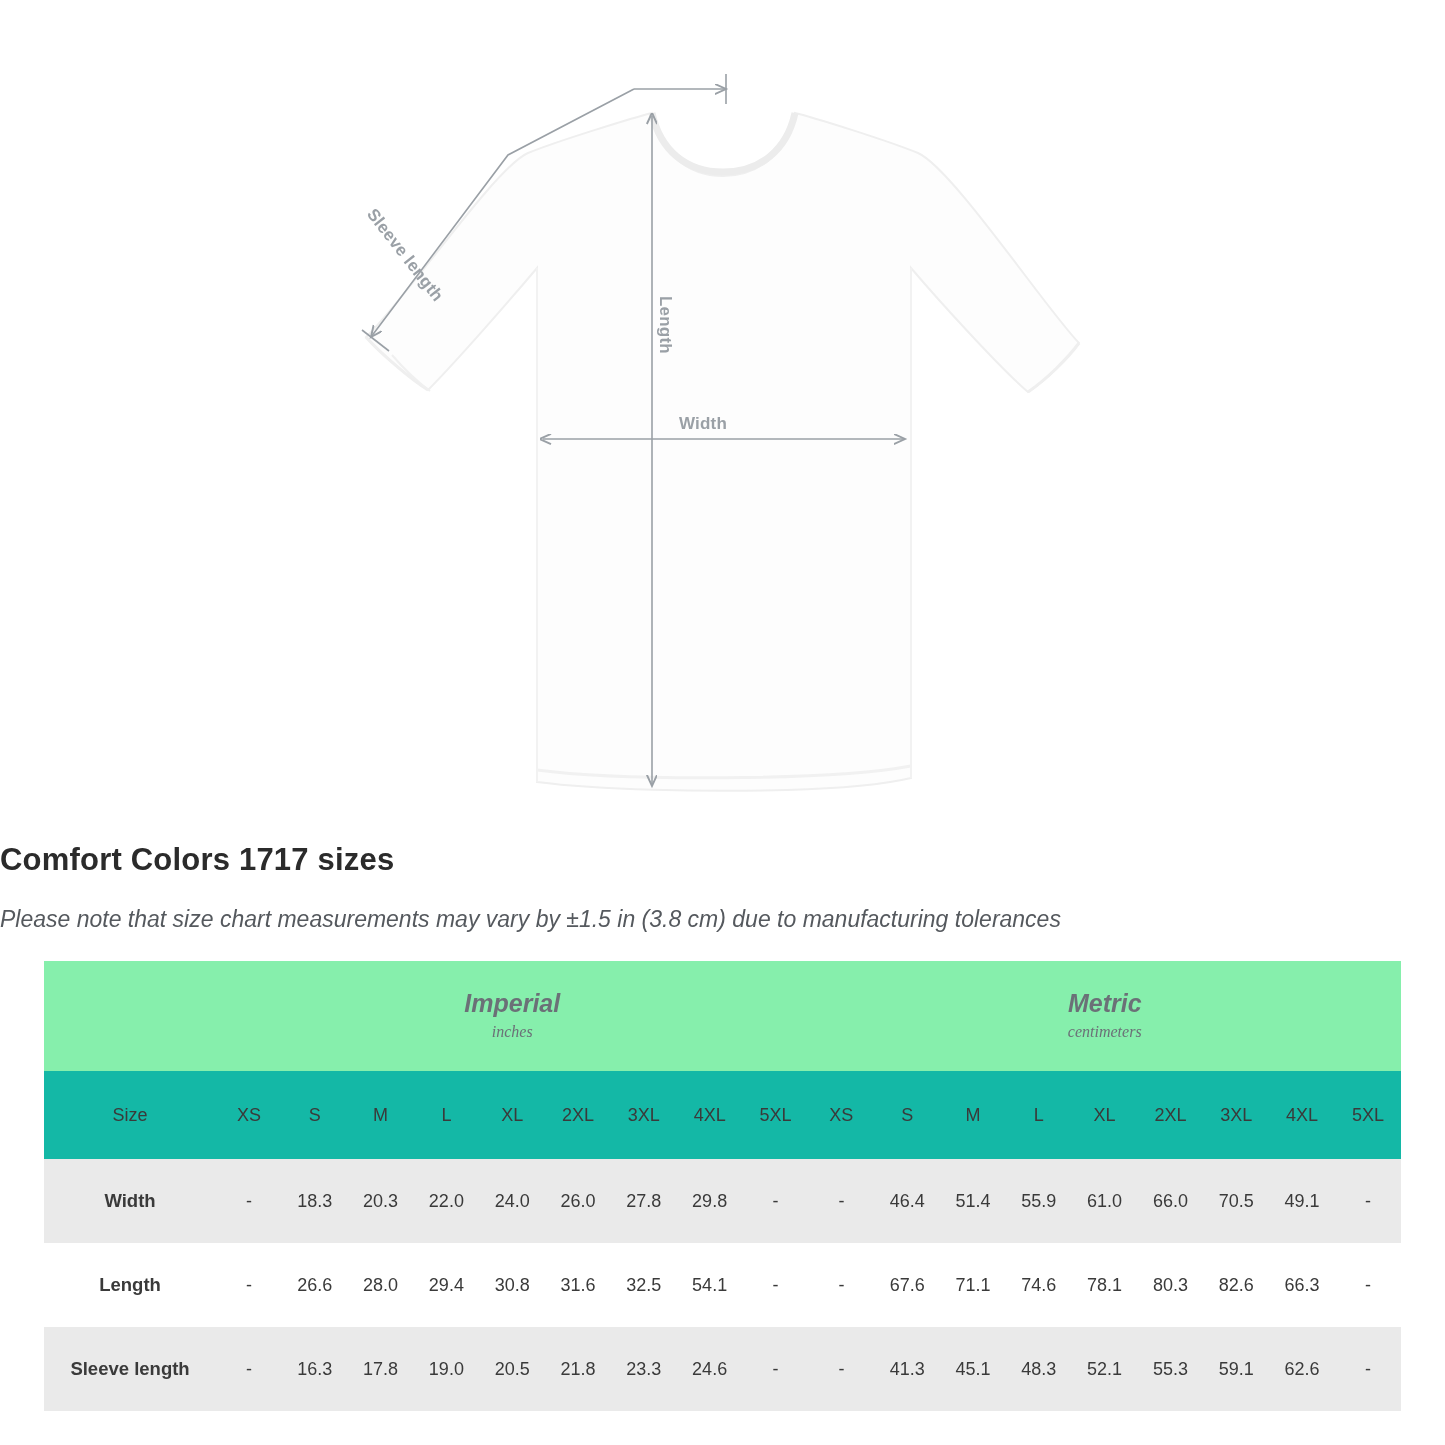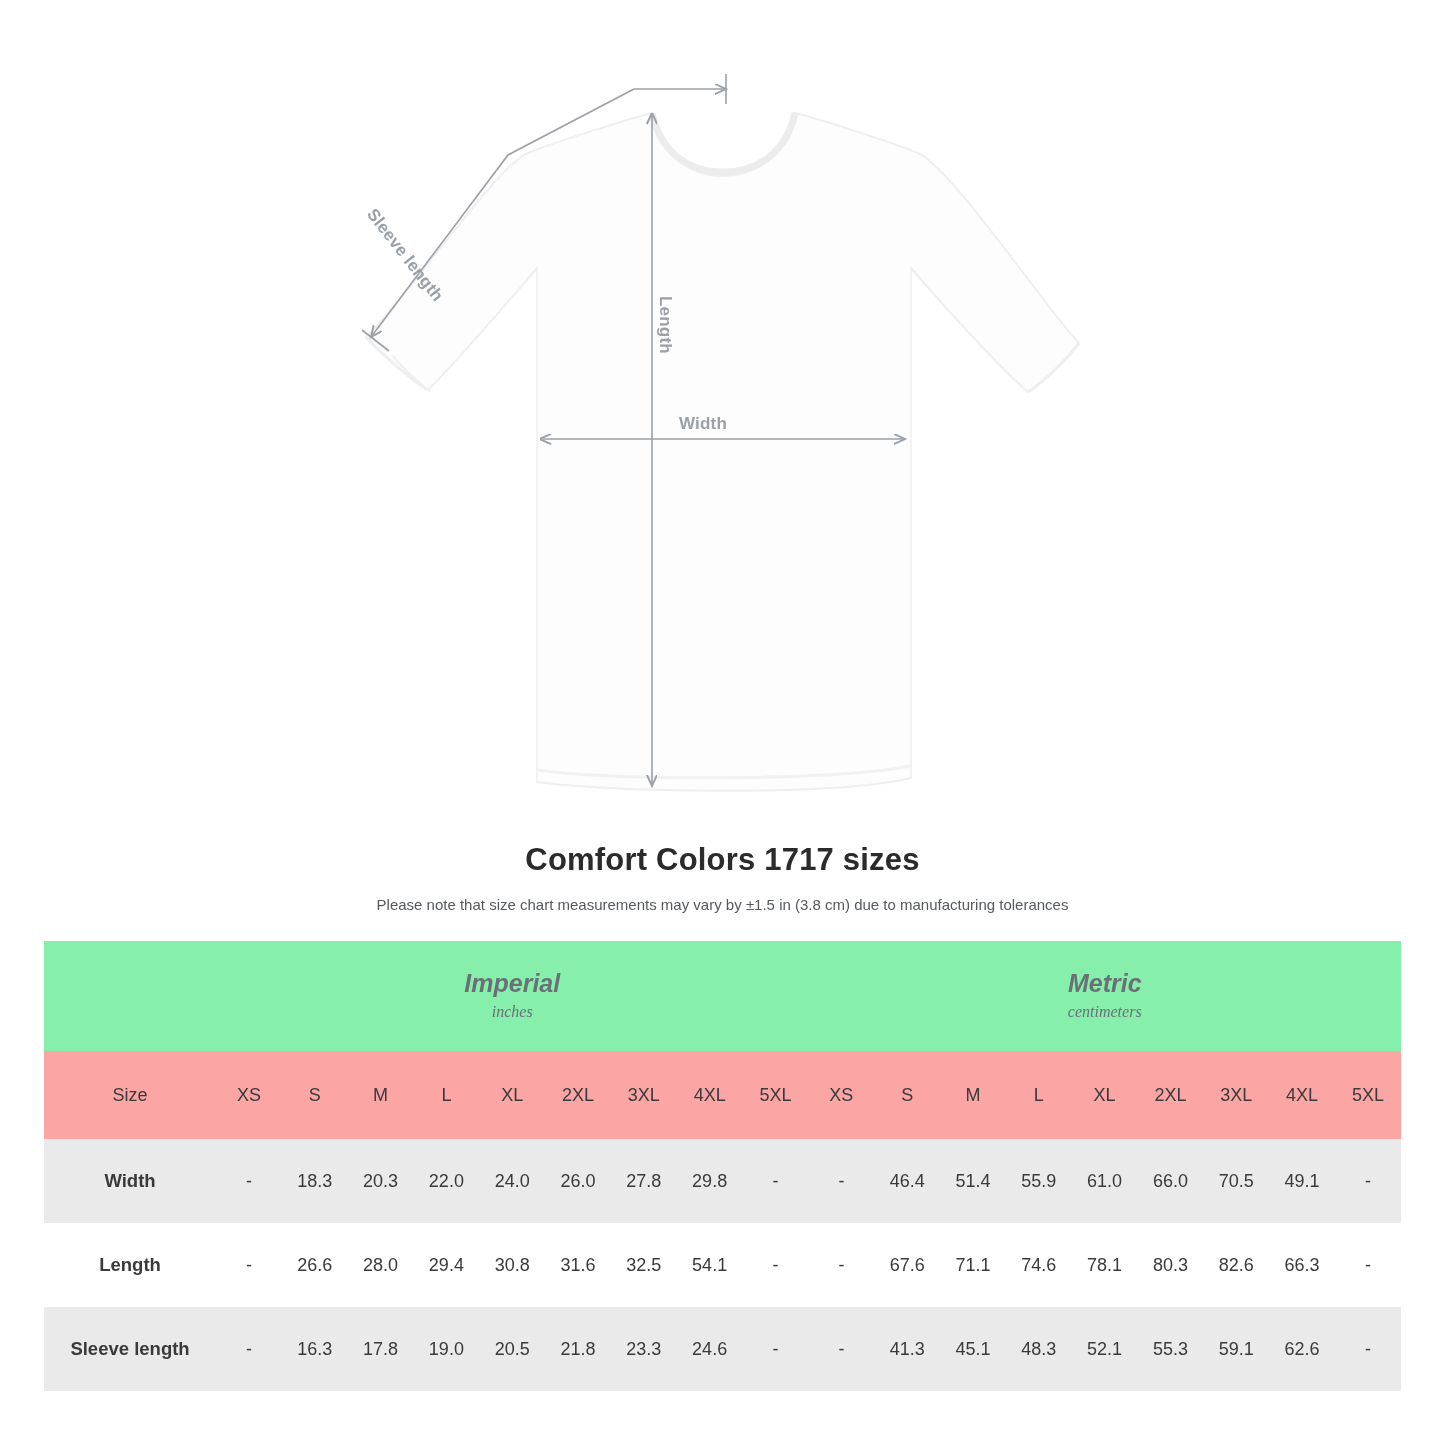--- a/index.html
+++ b/index.html
@@ -50,34 +50,34 @@
   }
   .label-sleeve {
     left: 378px;
     top: 205px;
     transform: rotate(52deg);
     transform-origin: left top;
   }
 
   
   .title-block {
-    text-align: center;
     margin-top: 12px;
   }
   .chart-title {
     font-size: 31px;
     font-weight: bold;
     color: #2b2b2b;
     margin: 0;
     letter-spacing: 0.2px;
   }
   .chart-note {
-    font-size: 15px;
+    font-size: 23px;
+    font-style: italic;
     color: #55595e;
-    margin: 18px 0 0 0;
+    margin: 28px 0 0 0;
   }
 
   
   .table-wrap {
     margin: 28px 44px 0 44px;
   }
   table.size-table {
     width: 1357px;
     border-collapse: collapse;
     table-layout: fixed;
@@ -102,21 +102,21 @@
   }
   .unit-sub {
     font-size: 16px;
     font-style: italic;
     color: #6b7077;
     line-height: 1.6;
     font-family: Liberation Serif, serif;
   }
   .head-row td {
     height: 86px;
-    background: #fca5a5;
+    background: #14b8a6;
     font-size: 18px;
     font-weight: bold;
     color: #3a3a3a;
   }
   .head-row td.rowlabel {
     font-size: 18px;
   }
   .data-row td {
     height: 82px;
     font-size: 18px;

